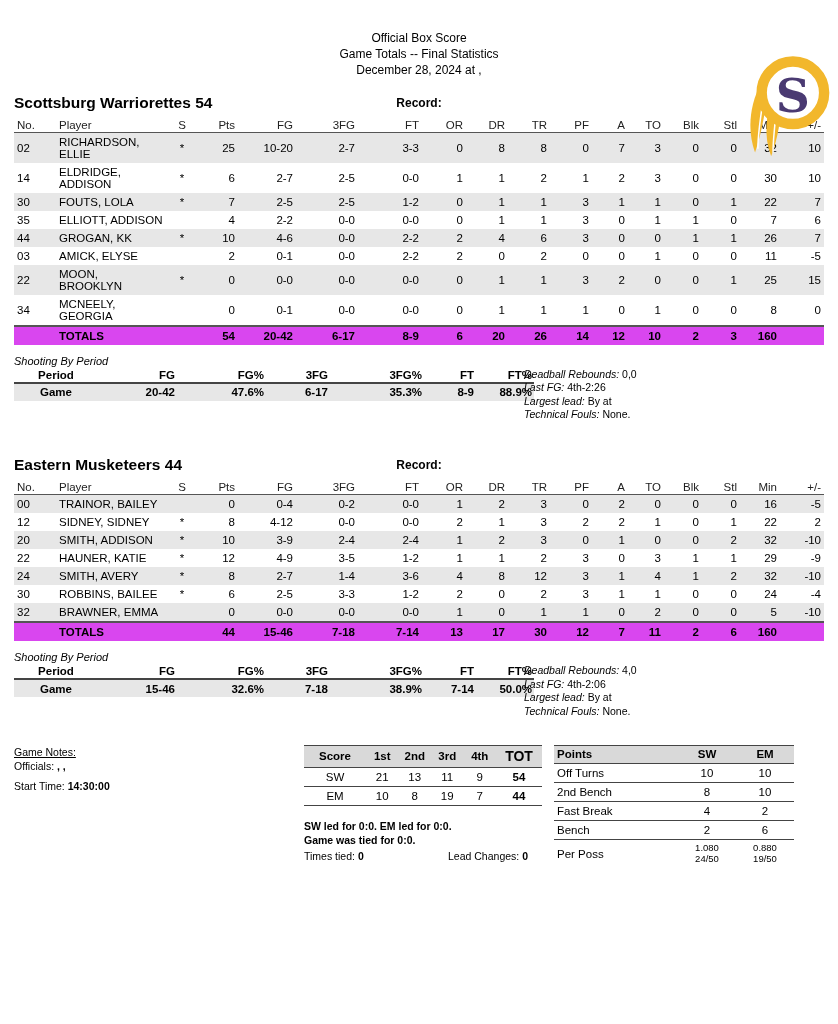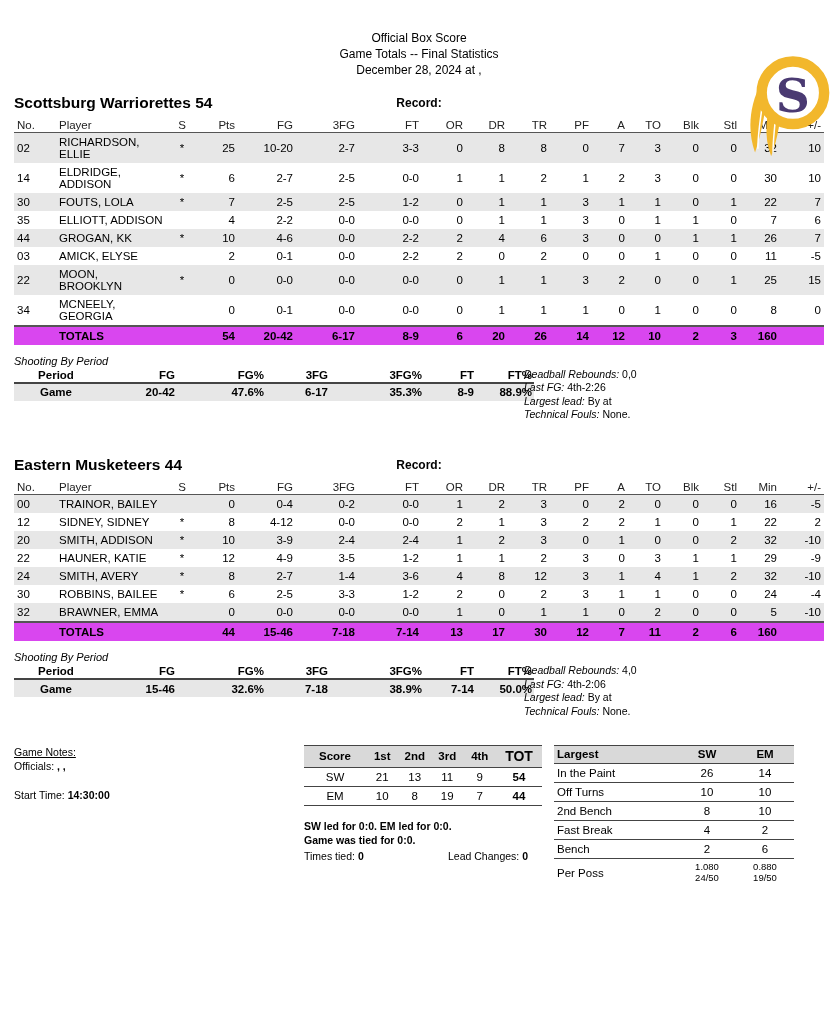--- a/index.html
+++ b/index.html
@@ -56,21 +56,21 @@
   .shooting th:nth-child(3){width:85px} .shooting th:nth-child(4){width:60px}
   .shooting th:nth-child(5){width:90px} .shooting th:nth-child(6){width:48px}
   .shooting th:nth-child(7){width:54px}
   .notes { margin-left:18px; padding-top:13px; font-size:10.5px; line-height:1.3; }
   .note-label { font-style:italic; }
 
   
   .footer { display:flex; margin-top:26px; font-size:10.5px; }
   .f-left { flex:0 0 290px; line-height:1.35; }
   .game-notes { text-decoration:underline; }
-  .start-time { margin-top:15px; }
+  .start-time { margin-top:6px; }
   .b { font-weight:bold; }
 
   .f-mid { flex:0 0 238px; }
   .score { width:100%; table-layout:fixed; font-size:11.5px; }
   .score th { background:#d9d9d9; font-weight:bold; text-align:center; padding:2.5px 2px;
               border-top:1.5px solid #444; border-bottom:1.5px solid #444; }
   .score th:last-child { font-size:14px; }
   .score th:nth-child(1){width:58px} .score th:nth-child(6){width:42px}
   .score td { text-align:center; padding:3px 2px; border-bottom:1.5px solid #444; }
   .score td:last-child { font-weight:bold; }
@@ -622,31 +622,26 @@
           <span><span>Times tied:</span> <span class="b">0</span></span>
           <span><span>Lead Changes:</span> <span class="b">0</span></span>
         </div>
       </div>
     </div>
 
     <div class="f-right">
       <table class="points">
         <thead>
           <tr>
-              <th>Largest</th>
+              <th>Points</th>
               <th>SW</th>
               <th>EM</th>
             </tr>
         </thead>
         <tbody>
-            <tr>
-              <td>In the Paint</td>
-              <td>26</td>
-              <td>14</td>
-            </tr>
             <tr>
               <td>Off Turns</td>
               <td>10</td>
               <td>10</td>
             </tr>
             <tr>
               <td>2nd Bench</td>
               <td>8</td>
               <td>10</td>
             </tr>

